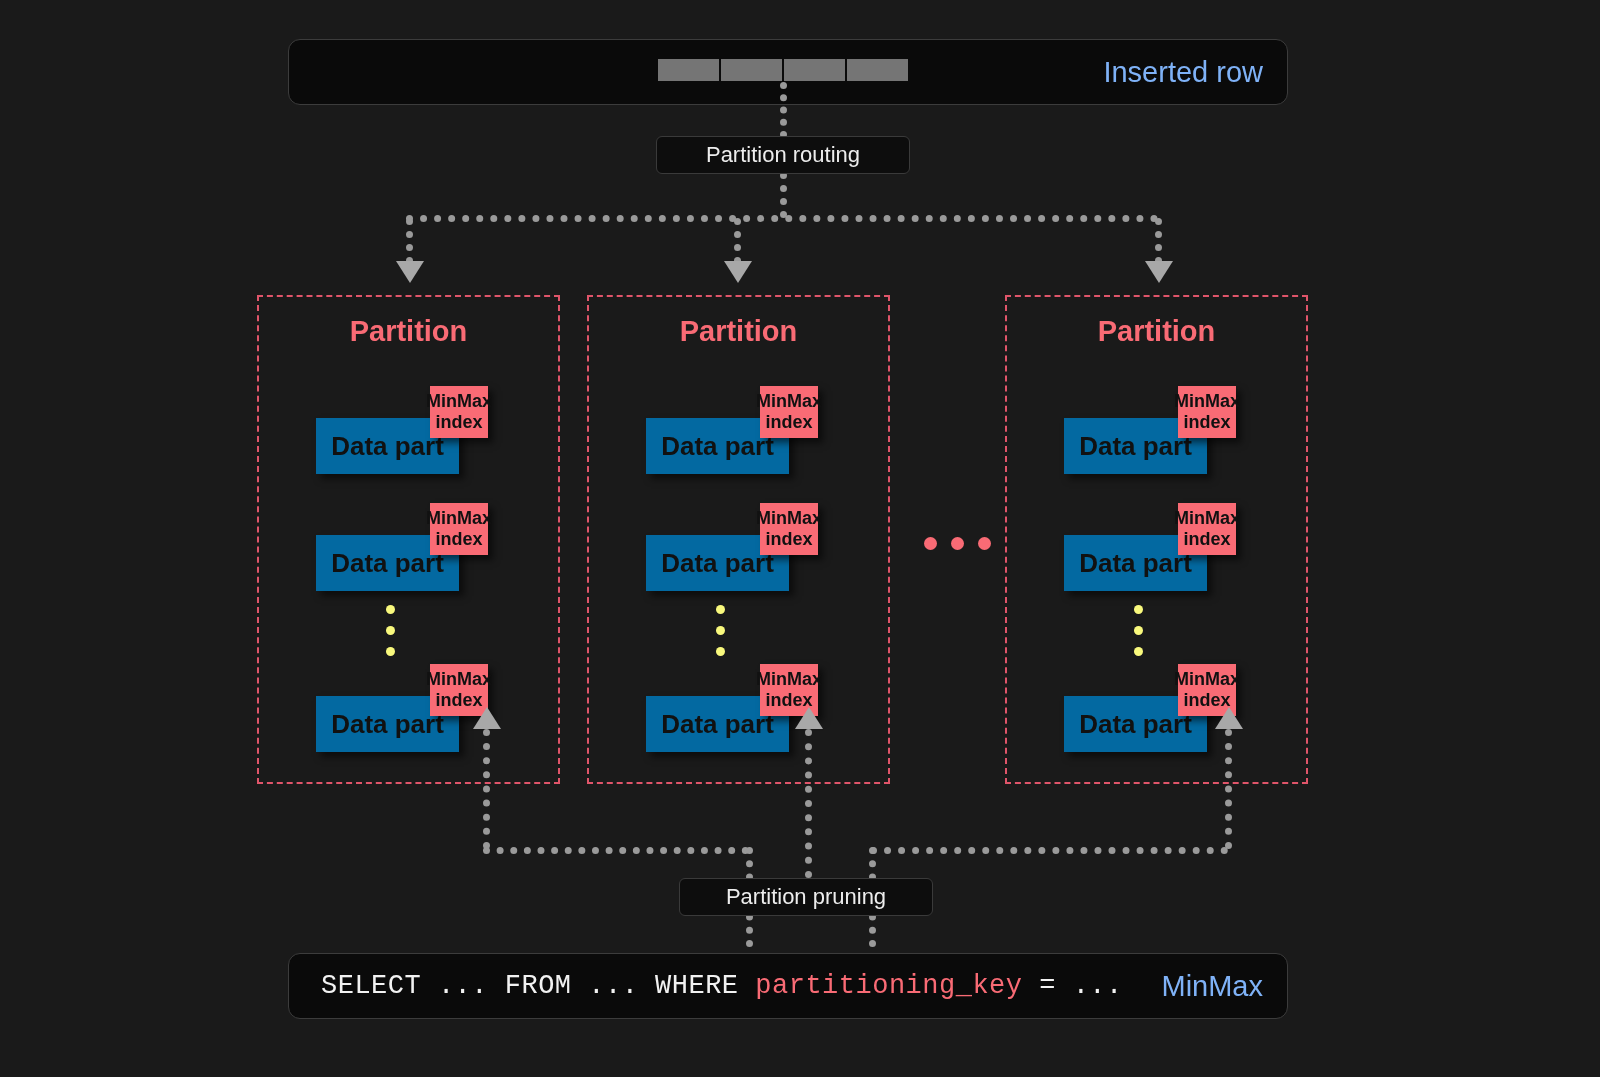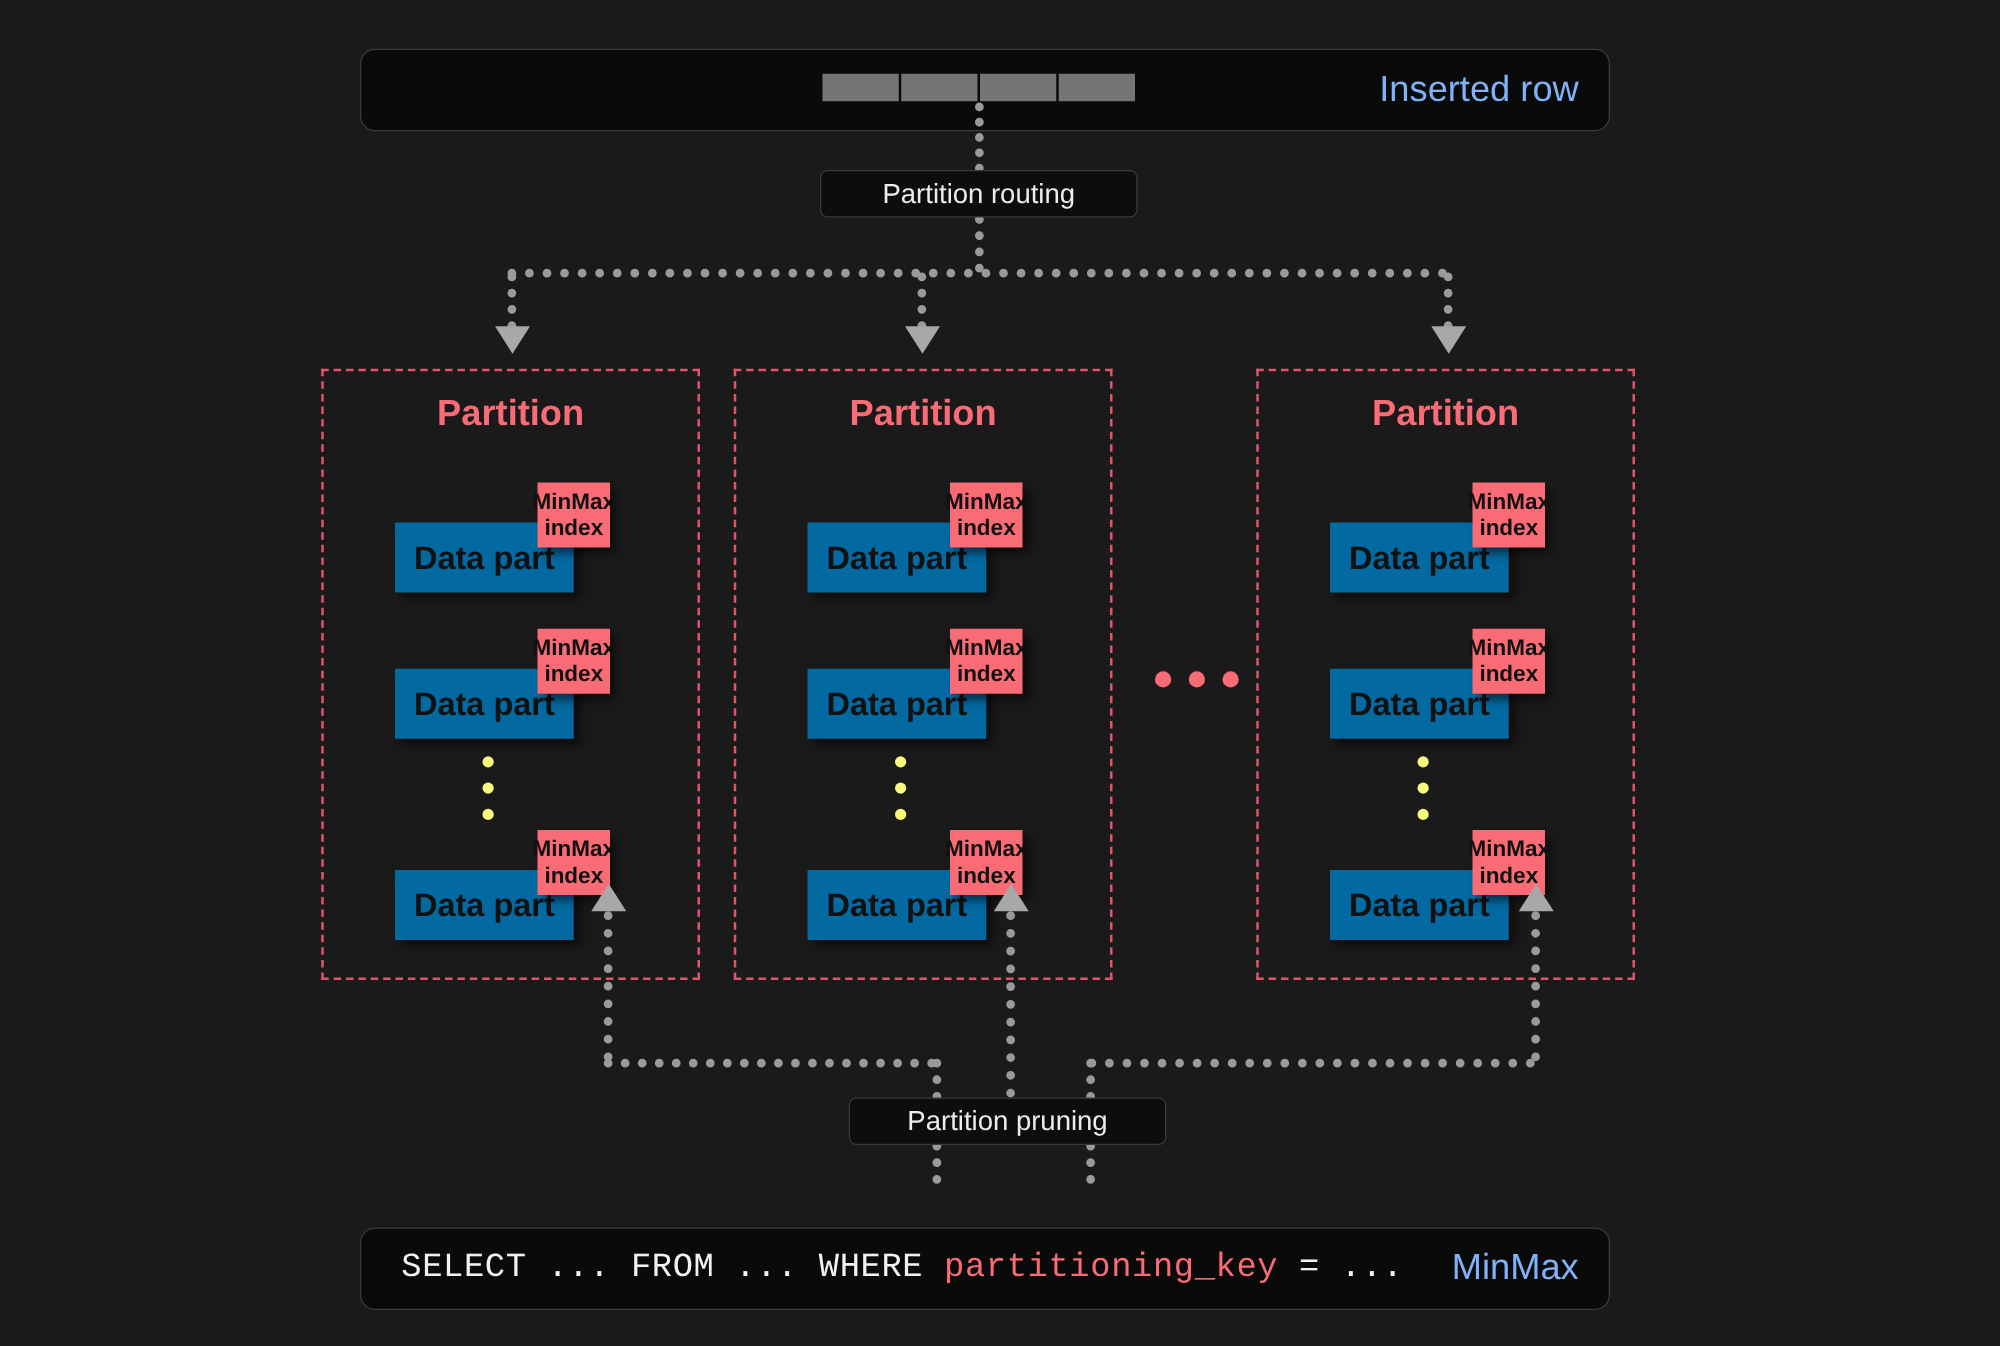--- a/index.html
+++ b/index.html
@@ -22,21 +22,21 @@
 
   
   .panel {
     position: absolute;
     background: #0a0a0a;
     border: 1px solid #3c3c3c;
     border-radius: 12px;
     box-sizing: border-box;
   }
   #inserted-row-panel { left: 288px; top: 39px; width: 1000px; height: 66px; }
-  #query-panel       { left: 288px; top: 982px; width: 1000px; height: 66px; }
+  #query-panel       { left: 288px; top: 953px; width: 1000px; height: 66px; }
 
   .panel-label {
     position: absolute;
     right: 24px;
     top: 50%;
     transform: translateY(-50%);
     color: #7fb2f7;
     font-size: 29px;
     white-space: nowrap;
     text-align: right;

